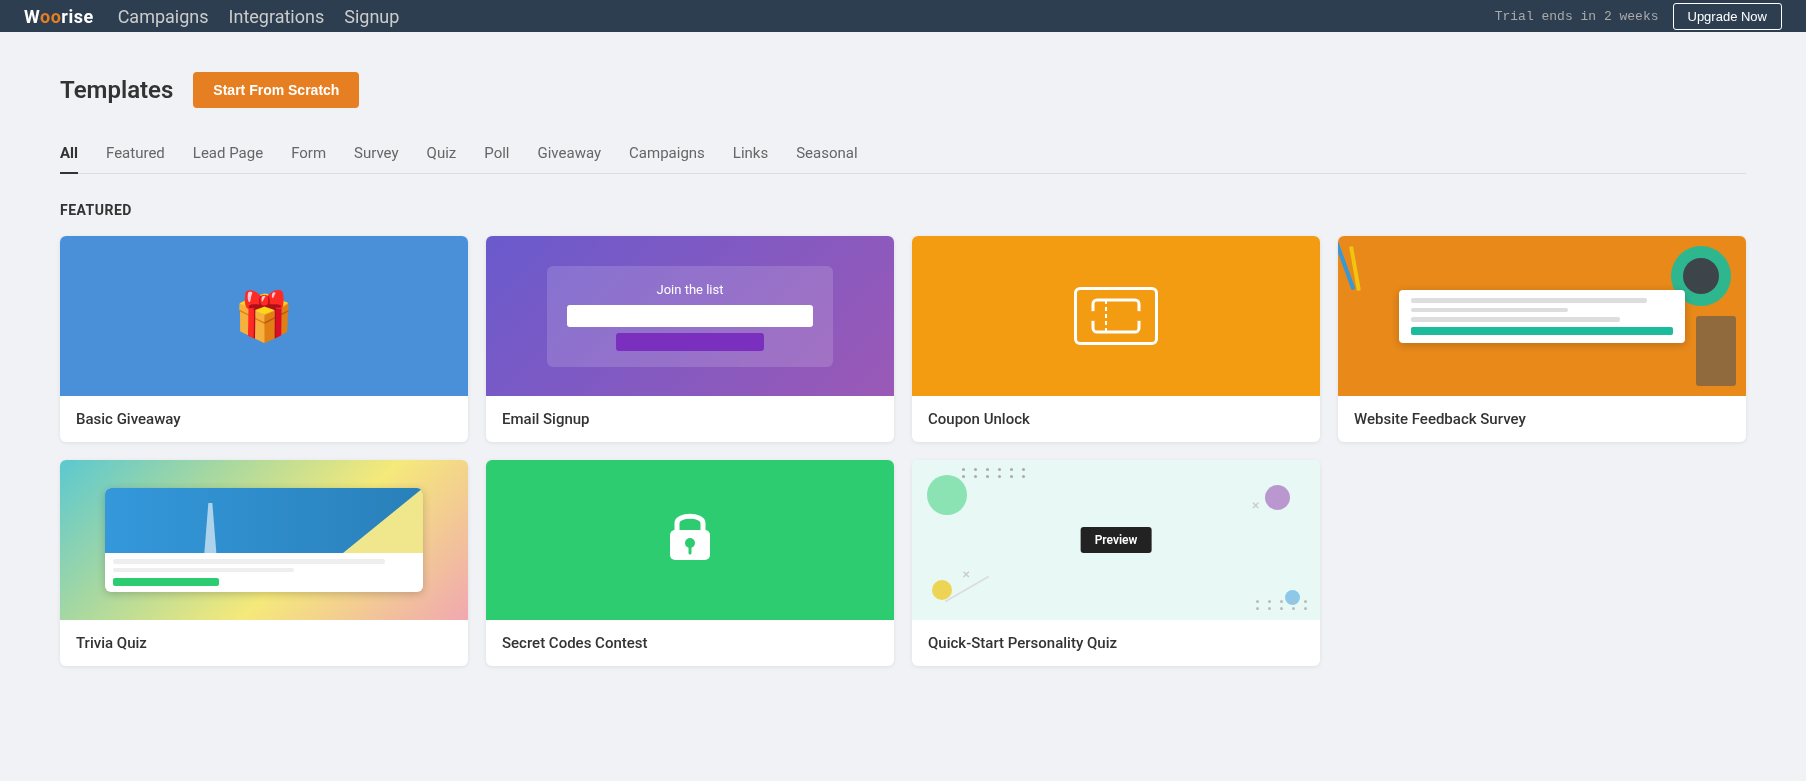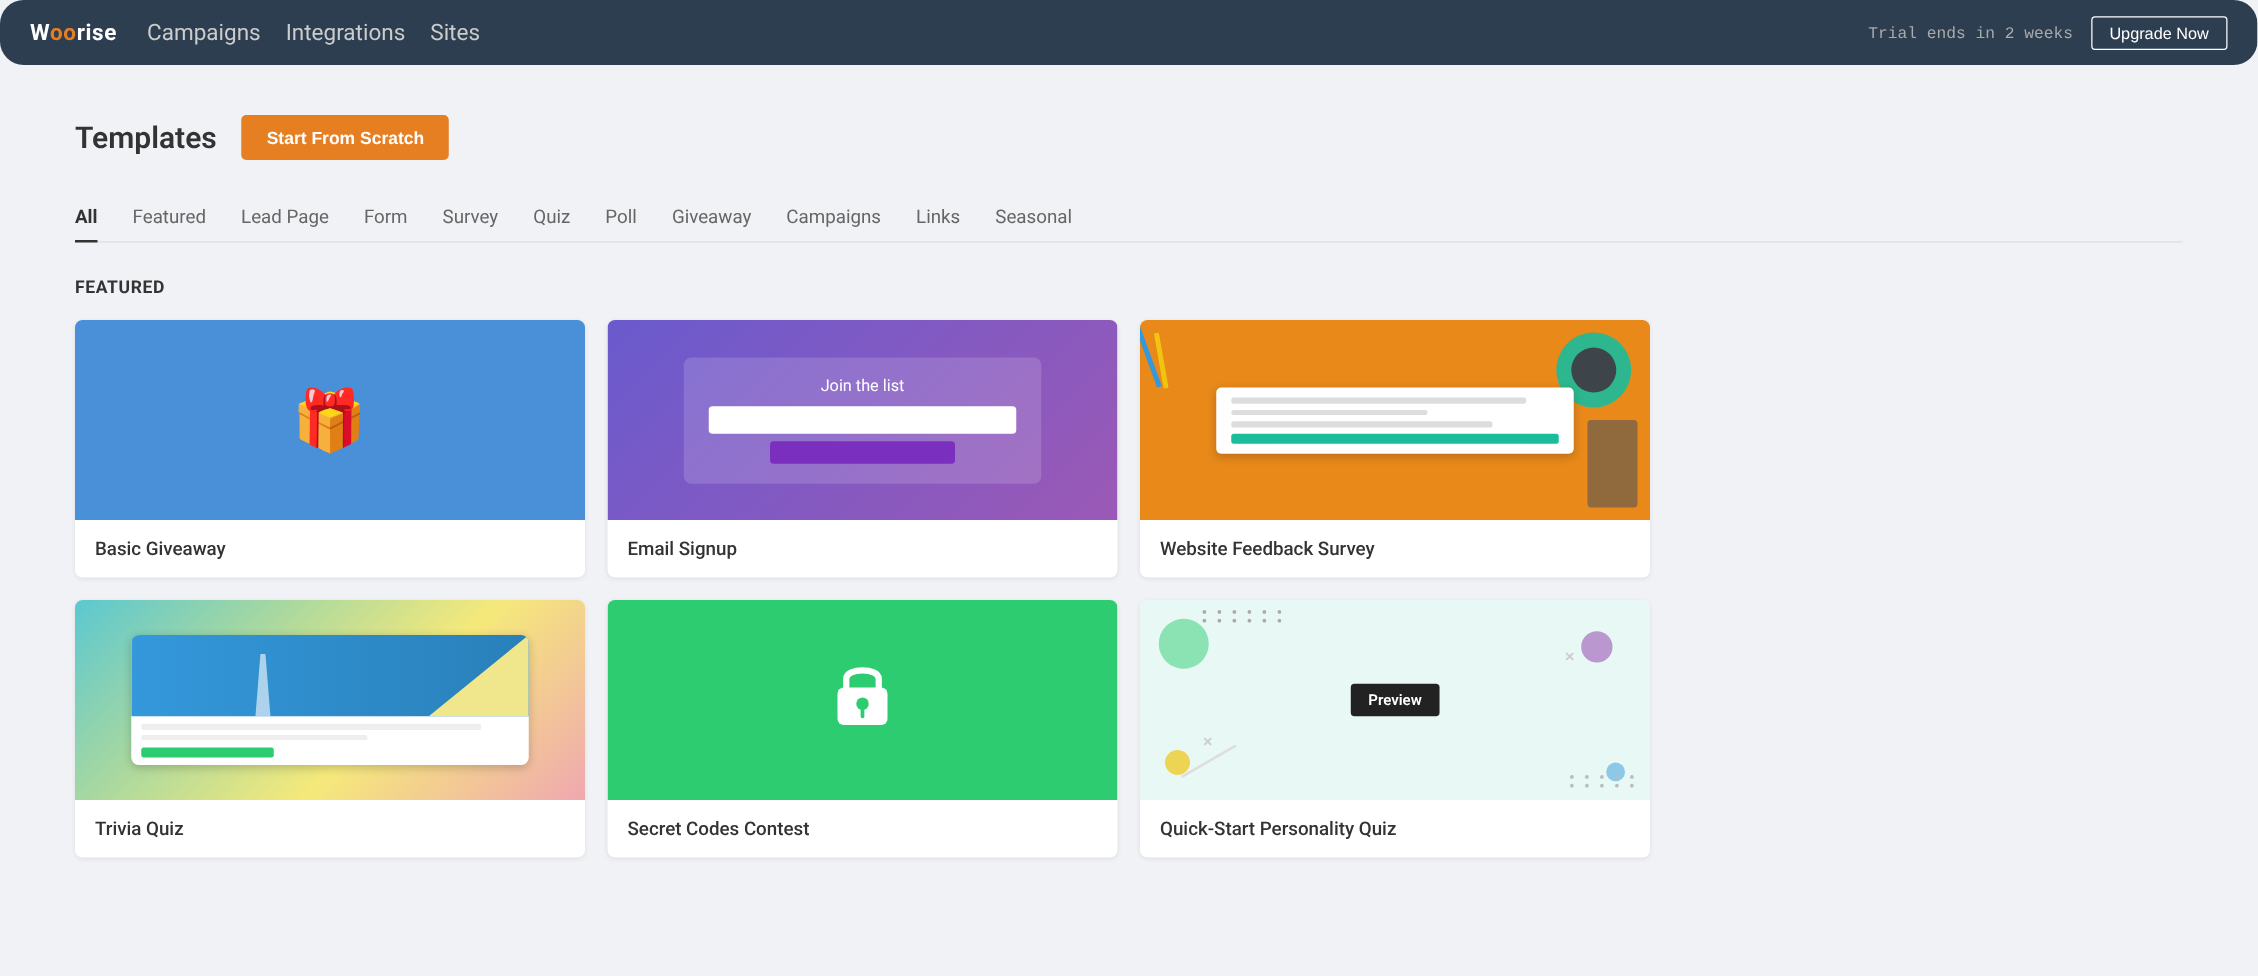--- a/index.html
+++ b/index.html
@@ -3,23 +3,22 @@
   <meta charset="utf-8">
   <style>
     * { box-sizing: border-box; margin: 0; padding: 0; }
     body { font-family: -apple-system, BlinkMacSystemFont, 'Segoe UI', Roboto, sans-serif; background: #f0f2f5; min-height: 100vh; }
 
     
     .navbar {
       background: #2c3e50;
       display: flex;
       padding: 0 24px;
-      height: 52px;
+      height: 32px;
       justify-content: space-between;
-      border-radius: 19px;
     }
     .navbar-left { display: flex; align-items: center; gap: 24px; }
     .logo { color: white; font-weight: 700; font-size: 18px; letter-spacing: 0.5px; }
     .logo span { color: #e67e22; }
     .nav-links { display: flex; gap: 20px; }
     .nav-link { color: #ccc; font-size: 18px; cursor: pointer; text-decoration: none; }
     .navbar-right { display: flex; align-items: center; gap: 14px; }
     .trial-text { color: #aaa; font-size: 13px; font-family: Liberation Mono, monospace; }
     .upgrade-btn {
       border: 1px solid white;
@@ -149,21 +148,21 @@
   </style>
 </head>
 <body>
 
 <nav class="navbar">
   <div class="navbar-left">
     <div class="logo">W<span>oo</span>rise</div>
     <div class="nav-links">
       <a class="nav-link">Campaigns</a>
       <a class="nav-link">Integrations</a>
-      <a class="nav-link">Sites</a>
+      <a class="nav-link">Signup</a>
     </div>
   </div>
   <div class="navbar-right">
     <span class="trial-text">Trial ends in 2 weeks</span>
     <button class="upgrade-btn">Upgrade Now</button>
   </div>
 </nav>
 
 <div class="main">
 
@@ -201,20 +200,33 @@
       <div class="card-thumb thumb-purple-grad">
         <div class="email-signup-box">
           <div class="email-signup-title">Join the list</div>
           <div class="email-signup-input"></div>
           <div class="email-signup-btn"></div>
         </div>
       </div>
       <div class="card-label">Email Signup</div>
     </div>
 
+    <div class="template-card">
+      <div class="card-thumb thumb-orange">
+        <div class="icon-coupon">
+          <svg width="50" height="36" viewBox="0 0 50 36" fill="none">
+            <rect x="2" y="2" width="46" height="32" rx="4" stroke="white" stroke-width="3" fill="none"></rect>
+            <circle cx="2" cy="18" r="5" fill="#f39c12"></circle>
+            <circle cx="48" cy="18" r="5" fill="#f39c12"></circle>
+            <line x1="15" y1="2" x2="15" y2="34" stroke="white" stroke-width="2" stroke-dasharray="4,3"></line>
+          </svg>
+        </div>
+      </div>
+      <div class="card-label">Coupon Unlock</div>
+    </div>
 
     <div class="template-card">
       <div class="card-thumb" style="background:#e8891a;">
 
         <div style="position:absolute;top:10px;right:15px;width:60px;height:60px;border-radius:50%;background:#1abc9c;opacity:0.9;display:flex;align-items:center;justify-content:center;">
           <div style="width:36px;height:36px;border-radius:50%;background:#2c3e50;"></div>
         </div>
         <div style="position:absolute;bottom:10px;right:10px;width:40px;height:70px;background:#555;border-radius:3px;opacity:0.6;"></div>
         <div class="survey-photo-overlay" style="position:relative;z-index:2;">
           <div class="survey-line" style="background:#ddd;"></div>

